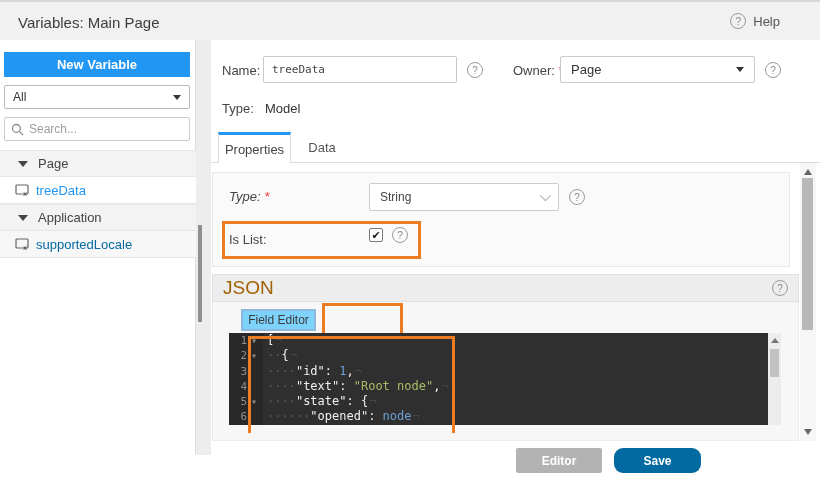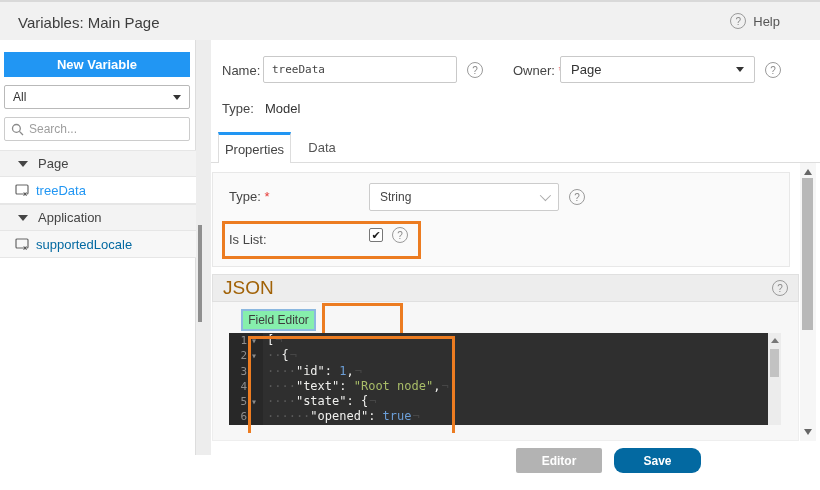--- a/index.html
+++ b/index.html
@@ -60,41 +60,41 @@
   
   .tabstrip { position:absolute; left:0; top:92px; width:609px; height:31px; border-bottom:1px solid #ddd; }
   .tab-active { position:absolute; left:7px; top:0; width:73px; height:31px; background:#fff; border-top:3px solid #2196f3;
               border-left:1px solid #ddd; border-right:1px solid #ddd; display:flex; align-items:center; justify-content:center;
               font-size:13px; color:#444; cursor:pointer; }
   .tab-plain { position:absolute; left:80px; top:0; width:62px; height:31px; display:flex; align-items:center; justify-content:center;
               font-size:13px; color:#555; cursor:pointer; }
 
   
   .props { position:absolute; left:1px; top:132px; width:578px; height:95px; background:#fafafa; border:1px solid #e8e8e8; }
-  .props-type-lbl { position:absolute; left:16px; top:16px; }
+  .props-type-lbl { position:absolute; left:16px; top:16px;font-style:italic; }
   .sel-string { position:absolute; left:156px; top:10px; width:190px; height:28px; background:#fff; border:1px solid #ccc;
               border-radius:2px; font-size:12px; color:#444; display:flex; align-items:center; padding:0 10px; cursor:pointer; }
   .chev { width:8px; height:8px; border-right:1.5px solid #aaa; border-bottom:1.5px solid #aaa; transform:rotate(45deg) translateY(-2px); margin-left:auto; }
   .q-string { position:absolute; left:356px; top:16px; }
   .hl-islist { position:absolute; left:9px; top:48px; width:199px; height:38px; border:3px solid #ec7c21; pointer-events:none; }
   .islist-lbl { position:absolute; left:16px; top:59px;text-align:right; }
   .checkbox { position:absolute; left:156px; top:55px; width:14px; height:14px; border:1px solid #777; border-radius:2px; background:#fff;
               font-size:11px; color:#1d1d1d; display:flex; align-items:center; justify-content:center; cursor:pointer; }
   .checkbox.checked::after { content:"✔"; }
   .q-islist { position:absolute; left:179px; top:54px; }
 
   
   .json-head { position:absolute; left:1px; top:234px; width:587px; height:28px; background:#ededed; border:1px solid #e0e0e0;
                display:flex; align-items:center; padding:0 10px; }
   .json-title { font-size:19px; color:#a16207; }
   .json-head .qicon { margin-left:auto; }
   .json-body { position:absolute; left:1px; top:262px; width:587px; height:139px; background:#f7f7f7; border:1px solid #eee; border-top:none; }
 
   .btn-toggle { position:absolute; height:22px; font-size:12px; display:flex; align-items:center; justify-content:center; cursor:pointer; }
-  .btn-field { left:28px; top:7px; width:75px; background:#86efac; border:2px solid #8cb8e0; color:#3c3c3c; }
+  .btn-field { left:28px; top:7px; width:75px; background:#7dd3fc; border:2px solid #8cb8e0; color:#3c3c3c; }
   .btn-text  { left:115px; top:7px; width:70px; background:#d8d8d8; border:2px solid #6aa1d8; color:#333;margin-top:40px; }
   .hl-texted { position:absolute; left:109px; top:1px; width:81px; height:33px; border:3px solid #ec7c21; pointer-events:none; }
 
   
   .editor { position:absolute; left:16px; top:31px; width:539px; height:92px; background:#2f2f2f; display:flex; overflow:hidden;
             font-family:"DejaVu Sans Mono", monospace; font-size:12px; line-height:15.3px; }
   .gutter { width:34px; background:#282828; color:#8e8e8e; flex:none; }
   .gl { display:flex; height:15.3px; }
   .gl .num { width:18px; text-align:right; font-size:11px; }
   .gl .fold { width:14px; text-align:center; color:#8a8a8a; font-size:10px; }
@@ -264,21 +264,21 @@
               <span class="num">6</span>
               <span class="fold"></span>
             </div>
           </div>
         <div class="code">
             <div class="cl"><span class="tk-punct">[</span><span class="eol">¬</span></div>
             <div class="cl"><span class="tk-ws">··</span><span class="tk-punct">{</span><span class="eol">¬</span></div>
             <div class="cl"><span class="tk-ws">····</span><span class="tk-key">"id"</span><span class="tk-punct">: </span><span class="tk-num">1</span><span class="tk-punct">,</span><span class="eol">¬</span></div>
             <div class="cl"><span class="tk-ws">····</span><span class="tk-key">"text"</span><span class="tk-punct">: </span><span class="tk-str">"Root node"</span><span class="tk-punct">,</span><span class="eol">¬</span></div>
             <div class="cl"><span class="tk-ws">····</span><span class="tk-key">"state"</span><span class="tk-punct">: </span><span class="tk-punct">{</span><span class="eol">¬</span></div>
-            <div class="cl"><span class="tk-ws">······</span><span class="tk-key">"opened"</span><span class="tk-punct">: </span><span class="tk-num">true</span><span class="eol">¬</span></div>
+            <div class="cl"><span class="tk-ws">······</span><span class="tk-key">"opened"</span><span class="tk-punct">: </span><span class="tk-num">node</span><span class="eol">¬</span></div>
           </div>
       </div>
       <div class="ed-scroll">
         <div class="ed-up"></div>
         <div class="ed-thumb"></div>
       </div>
       <div class="hl-code"></div>
     </div>
 
     <div class="main-scroll">

